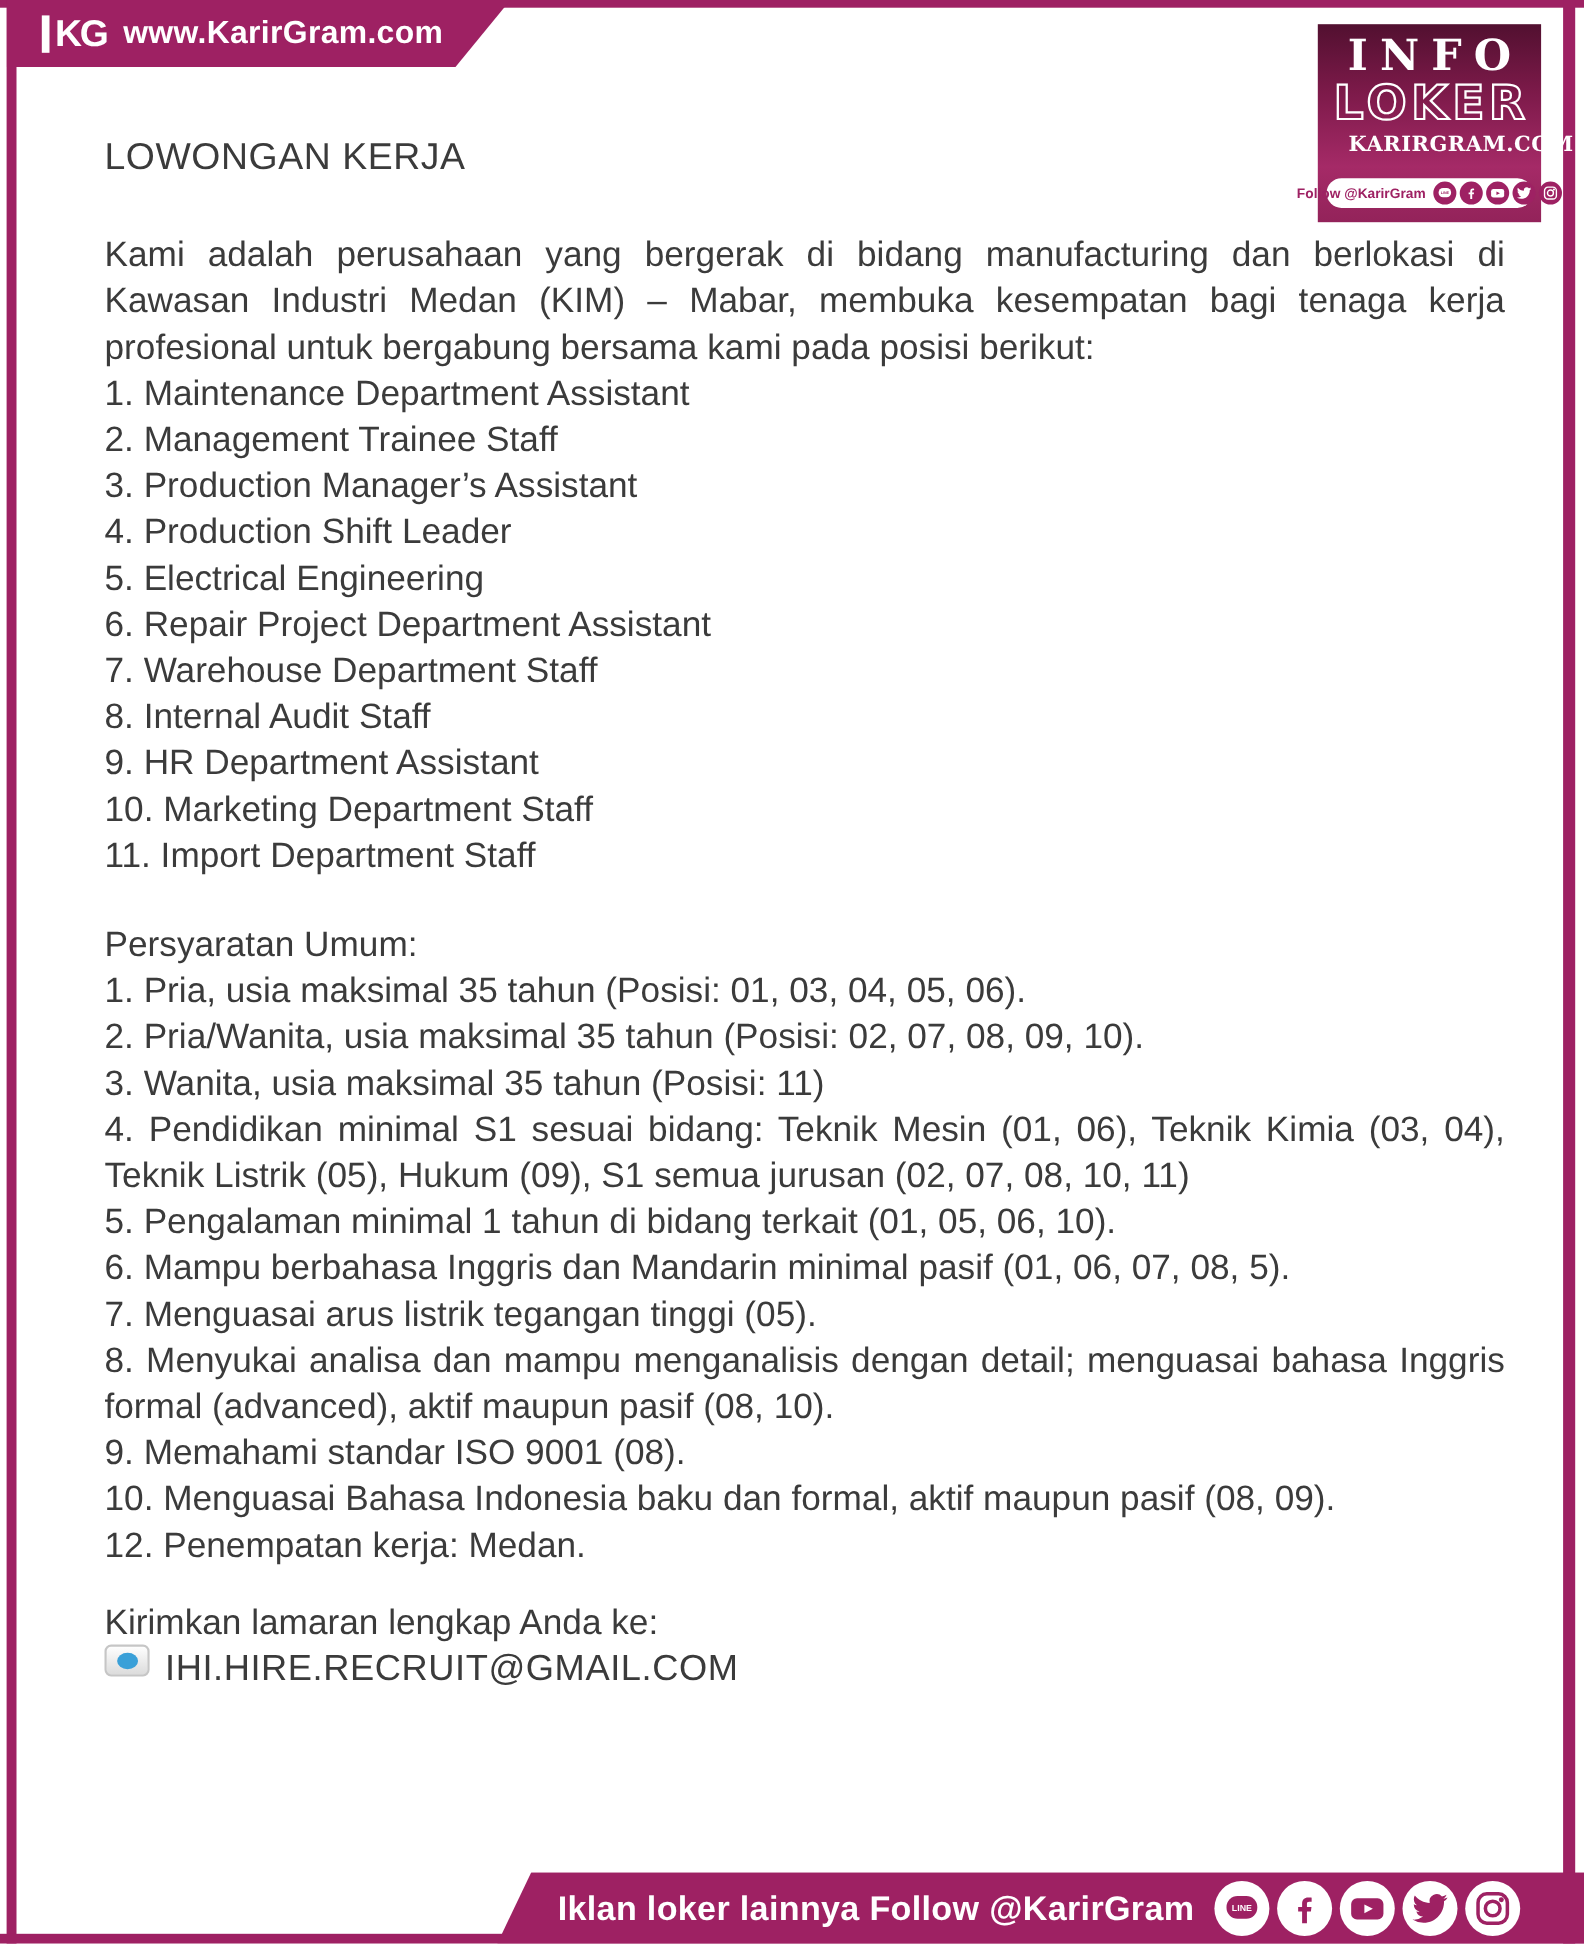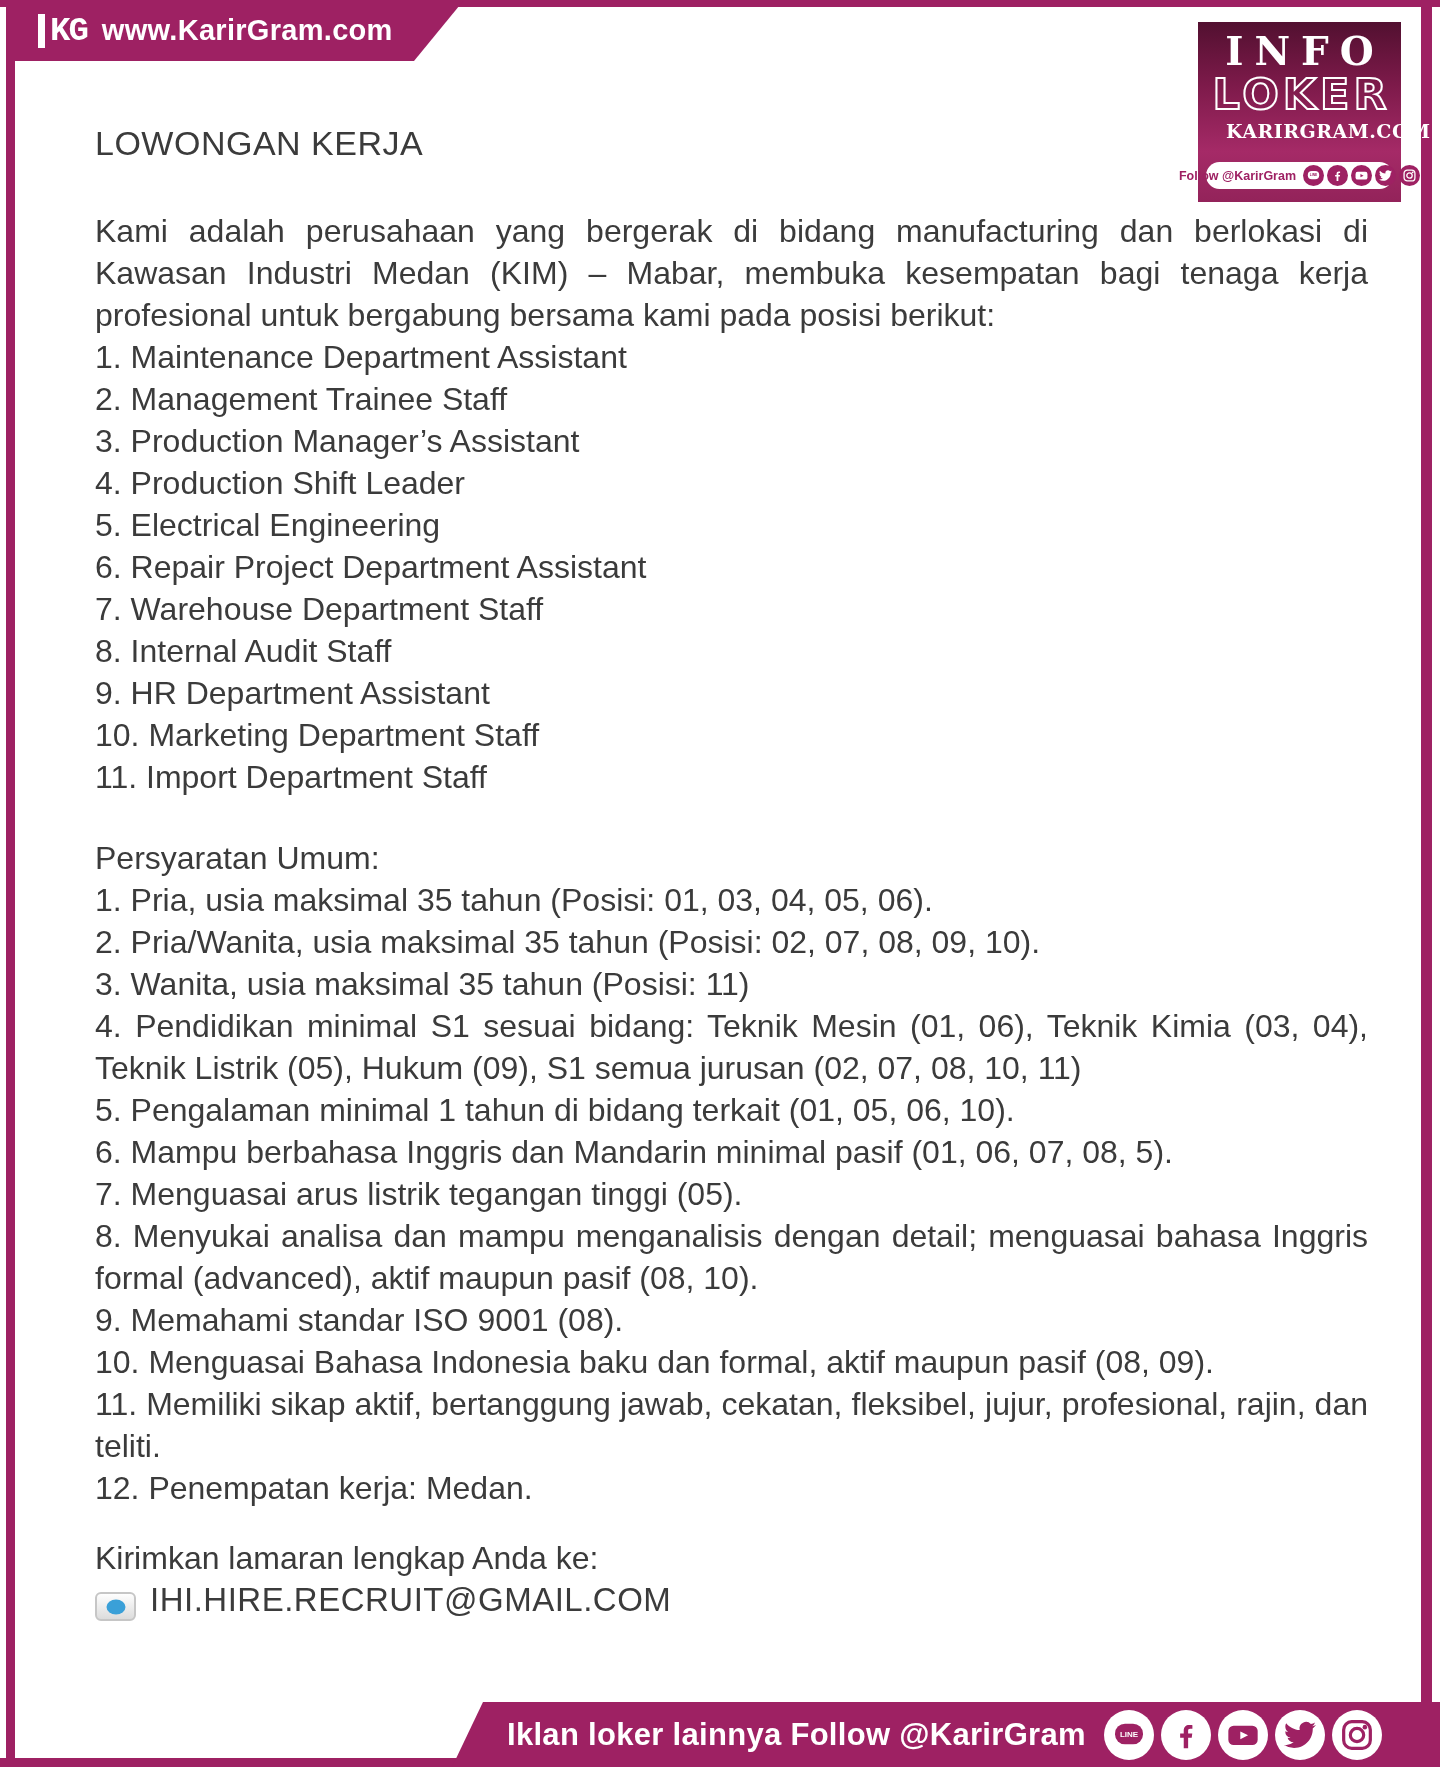--- a/index.html
+++ b/index.html
@@ -19,21 +19,21 @@
   .frame.right{right:8px;top:0;width:11px;bottom:0;}
   .frame.bottom{left:0;right:0;bottom:0;height:9px;}
   
   .topbar{
     position:absolute;left:6px;top:0;width:458px;height:61px;z-index:3;
     background:var(--brand);
     clip-path:polygon(0 0,100% 0,calc(100% - 50px) 100%,0 100%);
     display:flex;align-items:center;box-sizing:border-box;padding-left:32px;gap:15px;
   }
   .kg-logo{
-    color:#fff;font-family:Liberation Mono, monospace;font-weight:900;
+    color:#fff;font-family:Liberation Sans, sans-serif;font-weight:900;
     font-size:34px;letter-spacing:-2px;border-left:7px solid #fff;padding-left:5px;line-height:1;
   }
   .site-url{color:#fff;font-weight:bold;font-size:29px;letter-spacing:0.3px;}
   
   .badge{
     position:absolute;left:1198px;top:22px;width:203px;height:180px;z-index:3;
     background:linear-gradient(180deg,#521030 0%,#7d1a4a 35%,#a52a67 72%,#93235a 100%);
     text-align:center;box-sizing:border-box;padding-top:9px;
   }
   .badge-info{
@@ -67,21 +67,21 @@
     box-sizing:border-box;padding:61px 53px 16px 80px;
     font-size:32px;line-height:42px;
   }
   .doc-title{margin:0;font-size:34px;font-weight:400;line-height:42px;letter-spacing:0.5px;}
   .intro{margin:46px 0 0;text-align:justify;}
   .list-heading{margin:35px 0 0;}
   .req-heading{margin:39px 0 0;}
   ul.plain{list-style:none;margin:0;padding:0;}
   ul.req{text-align:justify;}
   .apply-heading{margin:28px 0 0;}
-  .email-line{margin:0;display:flex;align-items:flex-end;gap:14px;height:42px;}
+  .email-line{margin:0;display:flex;align-items:flex-start;gap:14px;height:42px;}
   .email-icon{
     width:41px;height:29px;border:2px solid #c6c6c6;border-radius:6px;
     background:linear-gradient(#fefefe,#dcdcdc);position:relative;box-sizing:border-box;flex:0 0 auto;
   }
   .email-icon .dot{
     position:absolute;left:50%;top:50%;transform:translate(-50%,-50%);
     width:19px;height:15px;border-radius:50%;background:#3aa0d8;
   }
   .email-text{font-size:33px;letter-spacing:0.5px;}
   
@@ -194,21 +194,20 @@
       <li>1. Pria, usia maksimal 35 tahun (Posisi: 01, 03, 04, 05, 06).</li>
       <li>2. Pria/Wanita, usia maksimal 35 tahun (Posisi: 02, 07, 08, 09, 10).</li>
       <li>3. Wanita, usia maksimal 35 tahun (Posisi: 11)</li>
       <li>4. Pendidikan minimal S1 sesuai bidang: Teknik Mesin (01, 06), Teknik Kimia (03, 04), Teknik Listrik (05), Hukum (09), S1 semua jurusan (02, 07, 08, 10, 11)</li>
       <li>5. Pengalaman minimal 1 tahun di bidang terkait (01, 05, 06, 10).</li>
       <li>6. Mampu berbahasa Inggris dan Mandarin minimal pasif (01, 06, 07, 08, 5).</li>
       <li>7. Menguasai arus listrik tegangan tinggi (05).</li>
       <li>8. Menyukai analisa dan mampu menganalisis dengan detail; menguasai bahasa Inggris formal (advanced), aktif maupun pasif (08, 10).</li>
       <li>9. Memahami standar ISO 9001 (08).</li>
       <li>10. Menguasai Bahasa Indonesia baku dan formal, aktif maupun pasif (08, 09).</li>
-      <li>11. Memiliki sikap aktif, bertanggung jawab, cekatan, fleksibel, jujur, profesional, rajin, dan teliti.</li>
       <li>12. Penempatan kerja: Medan.</li>
     </ul>
 
     <p class="apply-heading">Kirimkan lamaran lengkap Anda ke:</p>
     <p class="email-line">
       <span class="email-icon">
           <span class="dot"></span>
         </span>
       <span class="email-text">IHI.HIRE.RECRUIT@GMAIL.COM</span>
     </p>

